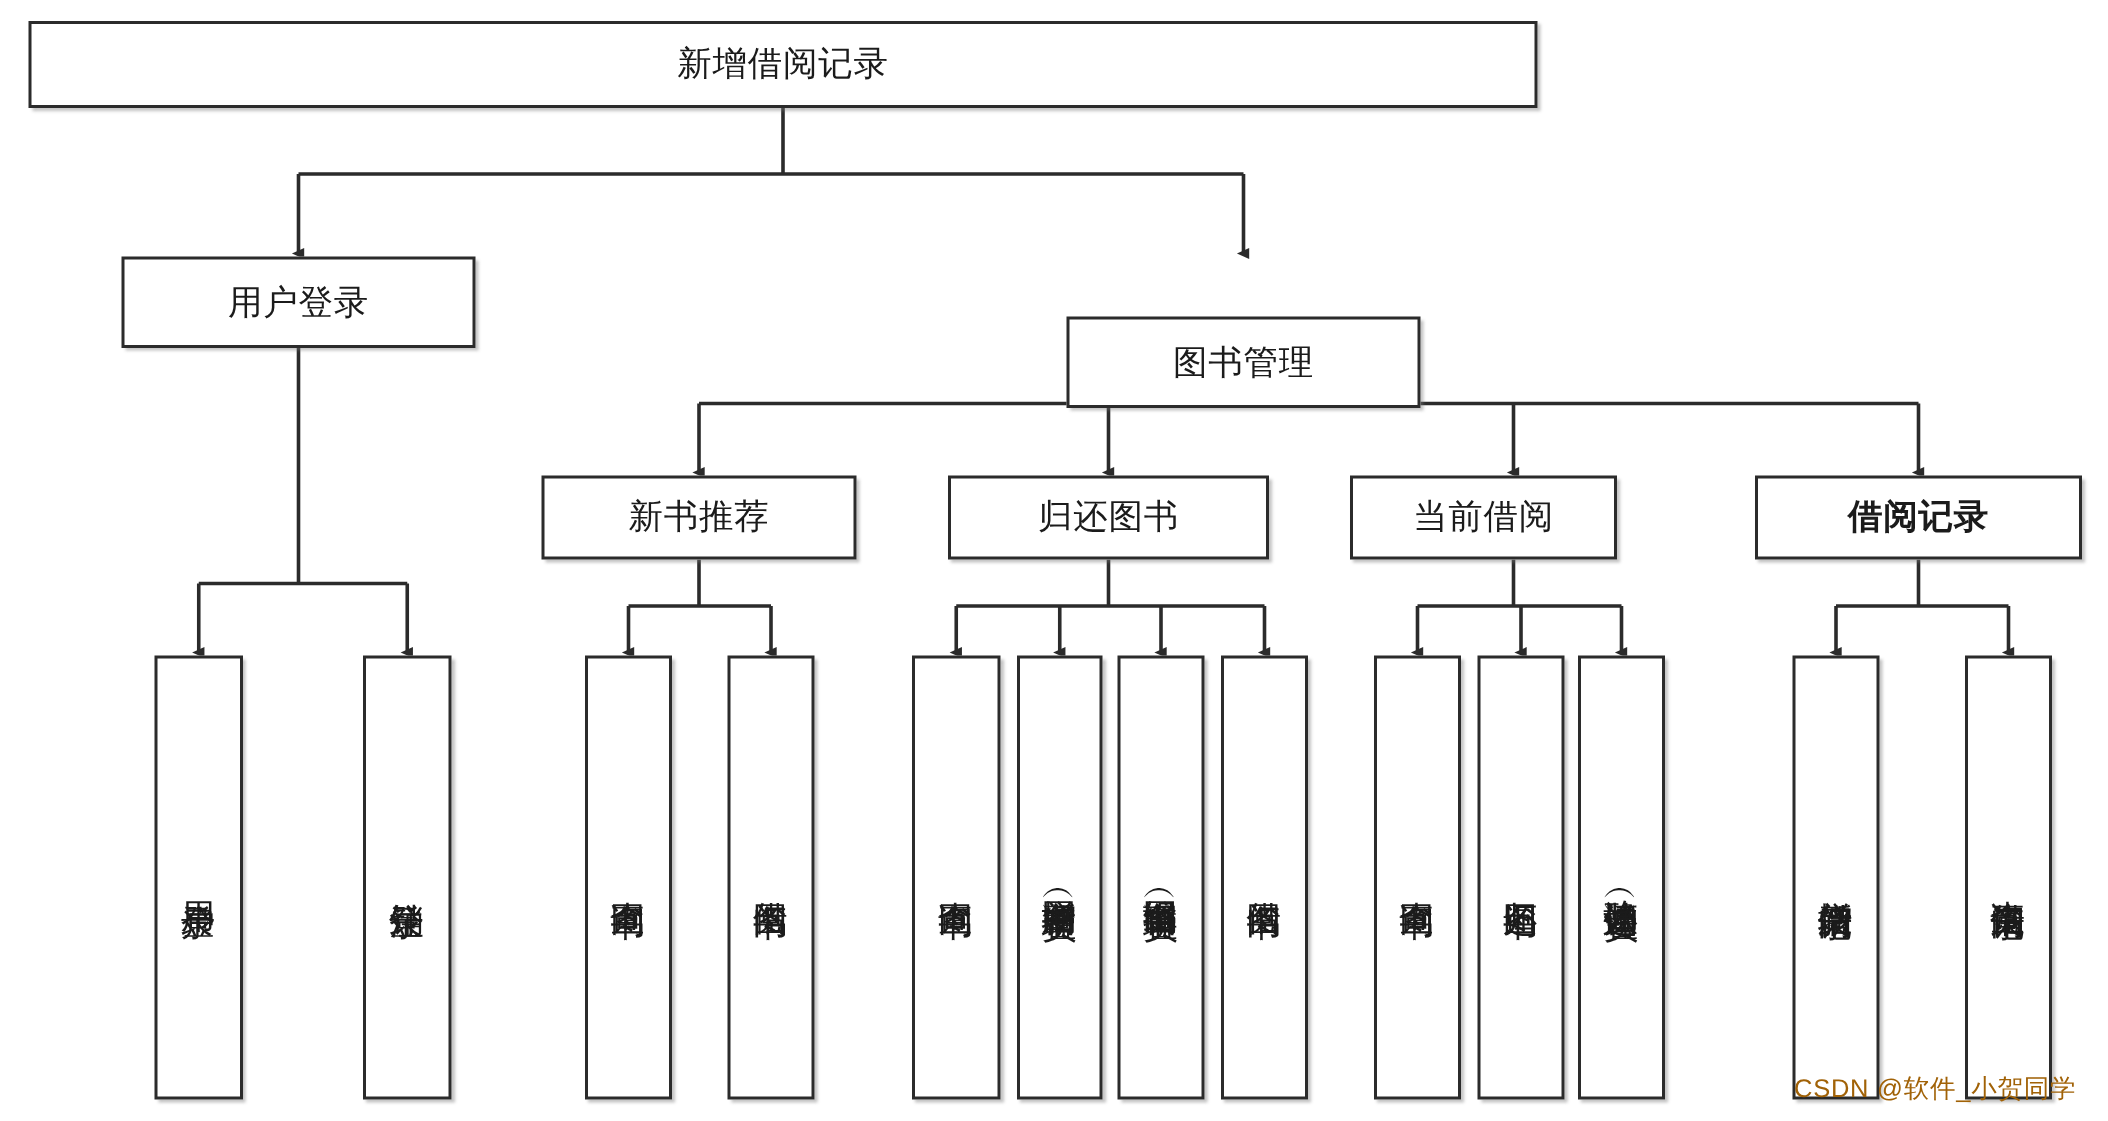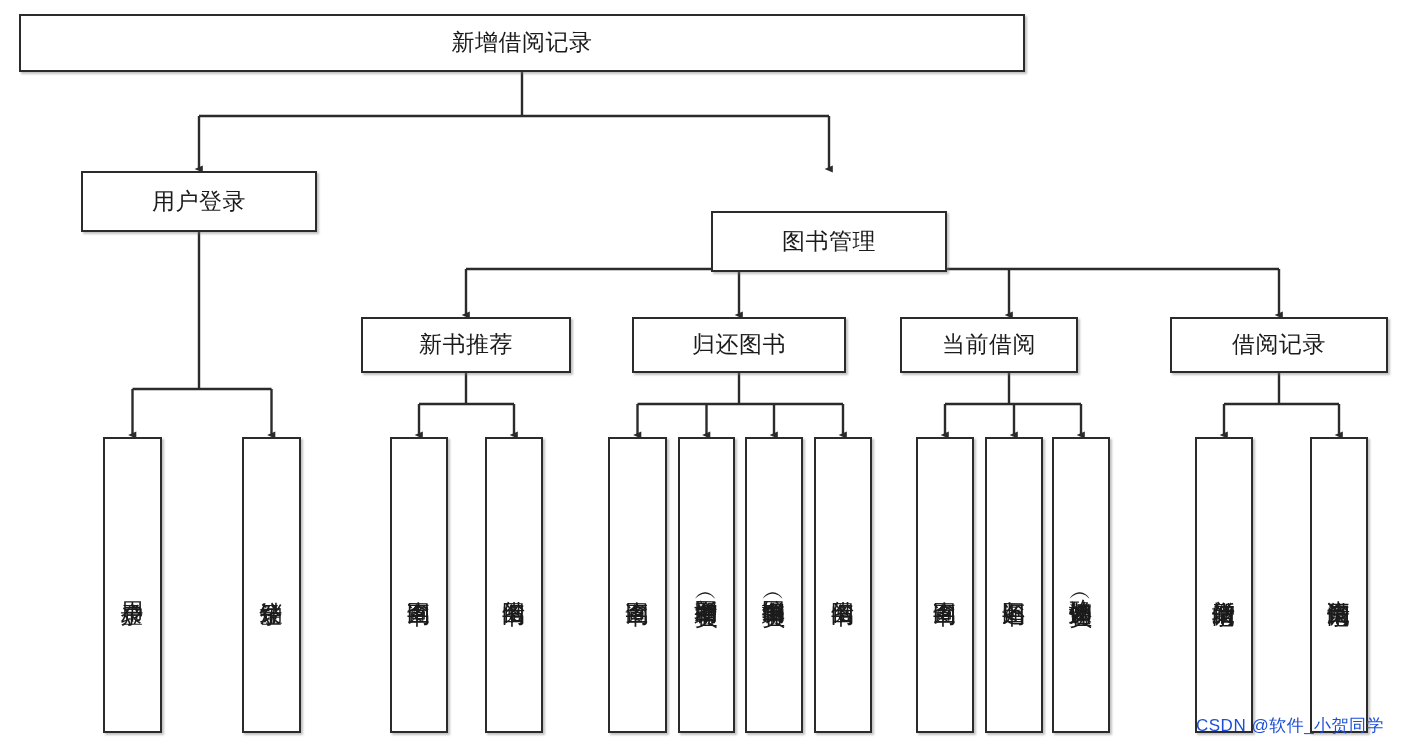--- a/index.html
+++ b/index.html
@@ -53,21 +53,21 @@
     text-orientation: upright;
     white-space: normal;
     font-size: 23px;
     line-height: 1.05;
     letter-spacing: 1px;
     max-height: 100%;
   }
   .watermark {
     position: absolute;
     font-size: 17px;
-    color: #1d4ed8;
+    color: #a16207;
     white-space: nowrap;
     letter-spacing: 0.5px;
   }
 </style>
 </head>
 <body>
 
 <div id="canvas">
   <svg id="wires" viewBox="0 0 1405 747">
     <defs>
@@ -117,21 +117,21 @@
       </div>
       <div class="node" style="left: 361px; top: 317px; width: 210px; height: 56px;">
         <div class="label">新书推荐</div>
       </div>
       <div class="node" style="left: 632px; top: 317px; width: 214px; height: 56px;">
         <div class="label">归还图书</div>
       </div>
       <div class="node" style="left: 900px; top: 317px; width: 178px; height: 56px;">
         <div class="label">当前借阅</div>
       </div>
-      <div class="node" style="left: 1170px; top: 317px; width: 218px; height: 56px;">
+      <div class="node" style="left: 1170px; top: 317px; width: 218px; height: 56px; font-weight: bold;">
         <div class="label">借阅记录</div>
       </div>
       <div class="node leaf" style="left: 103px; top: 437px; width: 59px; height: 296px;">
         <div class="label">用户登录</div>
       </div>
       <div class="node leaf" style="left: 242px; top: 437px; width: 59px; height: 296px;">
         <div class="label">注销登录</div>
       </div>
       <div class="node leaf" style="left: 390px; top: 437px; width: 58px; height: 296px;">
         <div class="label">查询图书</div>

